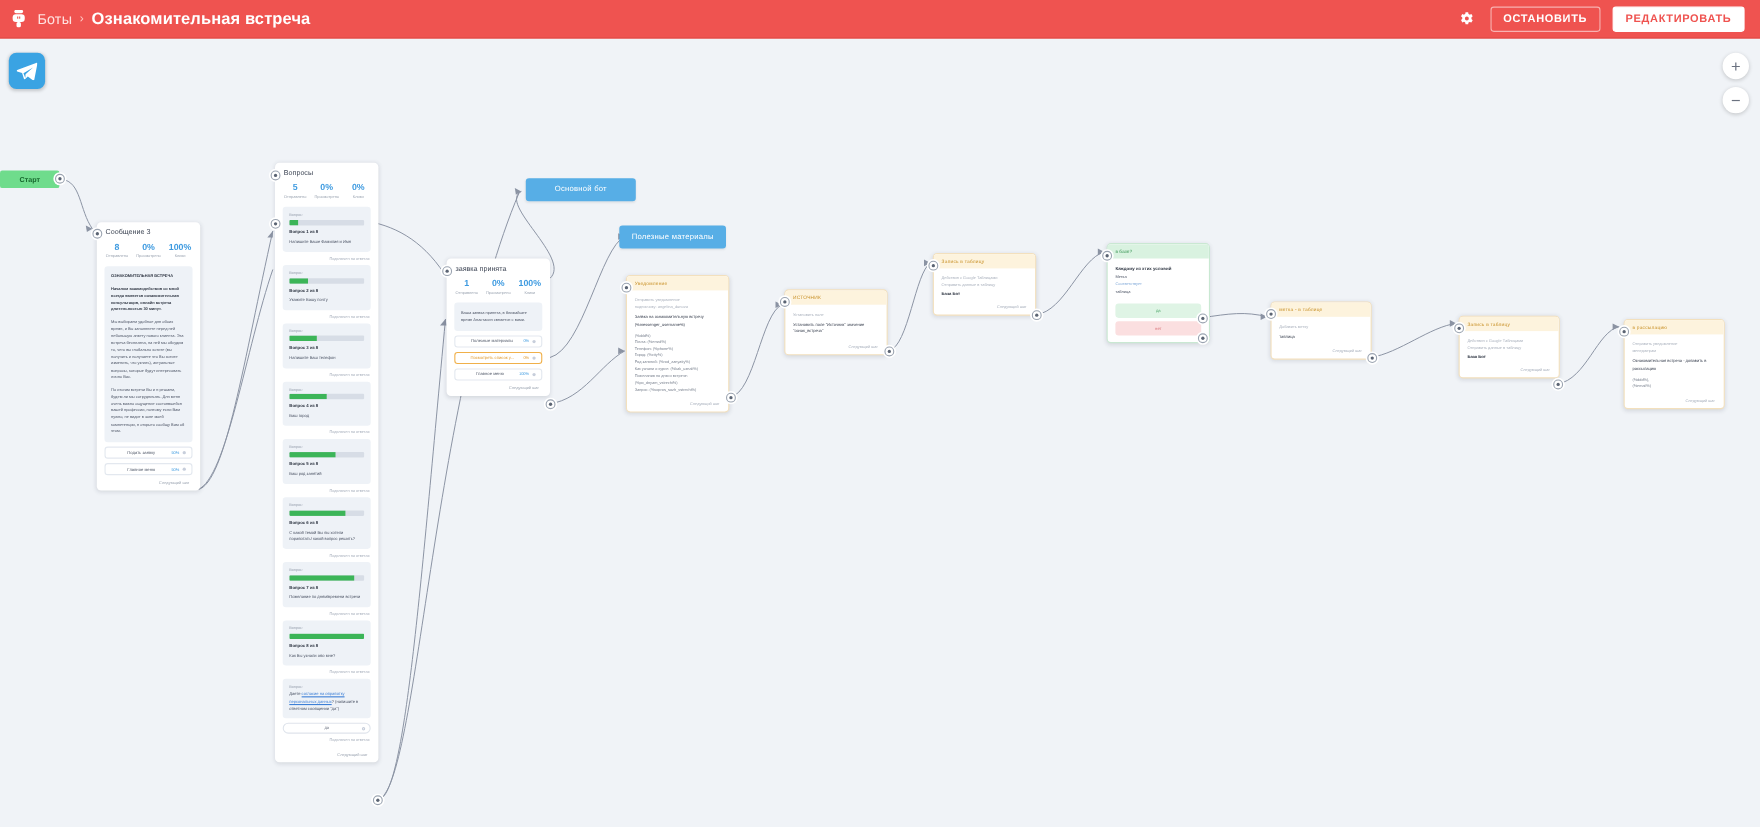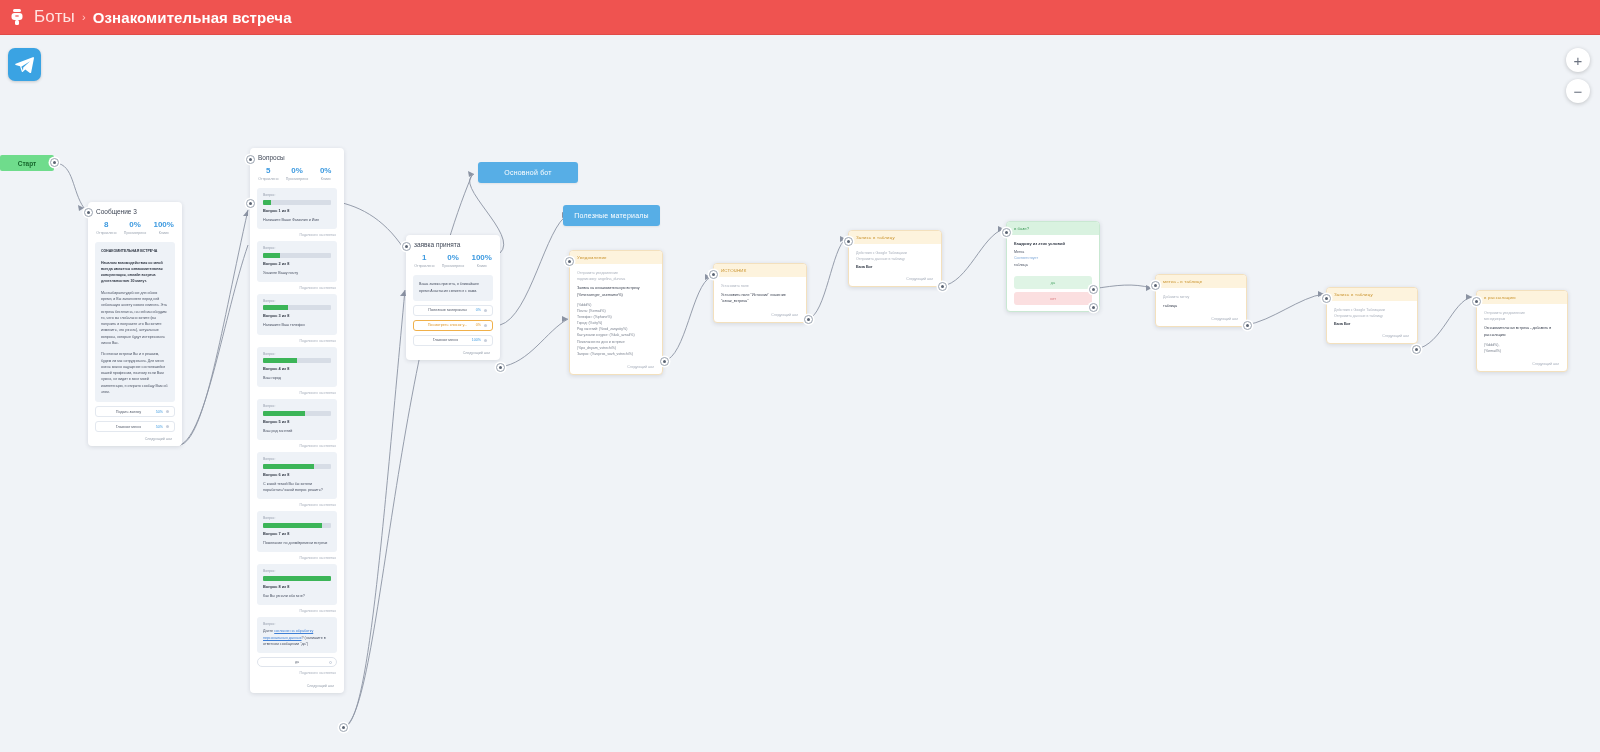--- a/index.html
+++ b/index.html
@@ -19,21 +19,21 @@
     border-bottom: 1px solid #e04a47;
     z-index: 50;
   }
   .bot-glyph {
     width: 22px; height: 22px;
     margin-left: 6px; margin-right: 6px;
     display: flex; align-items: center; justify-content: center;
     color: #fff;
   }
   .crumb-link {
-    color: #ffe2e0; font-size: 17px; letter-spacing: .2px;
+    color: #ffe2e0; font-size: 13px; letter-spacing: .2px;
     text-decoration: none; cursor: pointer; text-align: center;
   }
   .crumb-sep { color: #ffc9c6; font-size: 11px; margin: 0 7px; }
   .crumb-current {
     color: #ffffff; font-size: 15px; font-weight: 600; letter-spacing: .1px;
   }
   .header-right {
     margin-left: auto; display: flex; align-items: center; gap: 11px;
     padding-right: 14px;
   }
@@ -224,20 +224,29 @@
       <rect x="1.5" y="4" width="11" height="7" rx="3" fill="#fff"></rect>
       <rect x="5" y="11" width="4" height="5" rx="1.5" fill="#fff"></rect>
       <rect x="5.6" y="6" width="1" height="2" fill="#ef5350"></rect>
       <rect x="7.4" y="6" width="1" height="2" fill="#ef5350"></rect>
     </svg>
   </div>
   <a class="crumb-link">Боты</a>
   <span class="crumb-sep">›</span>
   <span class="crumb-current">Ознакомительная встреча</span>
 
+  <div class="header-right">
+    <div class="gear-btn">
+      <svg width="15" height="15" viewBox="0 0 20 20">
+        <path fill="#ffffff" d="M11.6 1.5l.4 2.1c.5.2 1 .5 1.5.8l2-.7 1.6 2.8-1.6 1.4c.1.3.1.6.1.9s0 .6-.1.9l1.6 1.4-1.6 2.8-2-.7c-.5.3-1 .6-1.5.8l-.4 2.1H8.4L8 13.9c-.5-.2-1-.5-1.5-.8l-2 .7-1.6-2.8 1.6-1.4c0-.3-.1-.6-.1-.9s.1-.6.1-.9L2.9 6.5l1.6-2.8 2 .7c.5-.3 1-.6 1.5-.8l.4-2.1h3.2zM10 6.6a2.4 2.4 0 100 4.8 2.4 2.4 0 000-4.8z"></path>
+      </svg>
+    </div>
+    <div class="hbtn ghost">ОСТАНОВИТЬ</div>
+    <div class="hbtn solid">РЕДАКТИРОВАТЬ</div>
+  </div>
 </div>
 
 <div class="canvas">
 
   <svg class="edge-layer edges">
     <path d="M56,128 C74,130 72,156 84,173"></path>
     <polygon points="84,173 78,170 79,176"></polygon>
     <path d="M180,410 C205,405 222,290 248,175"></path>
     <polygon points="248,175 243,181 248,181"></polygon>
     <path d="M180,410 C206,400 224,280 248,210"></path>

